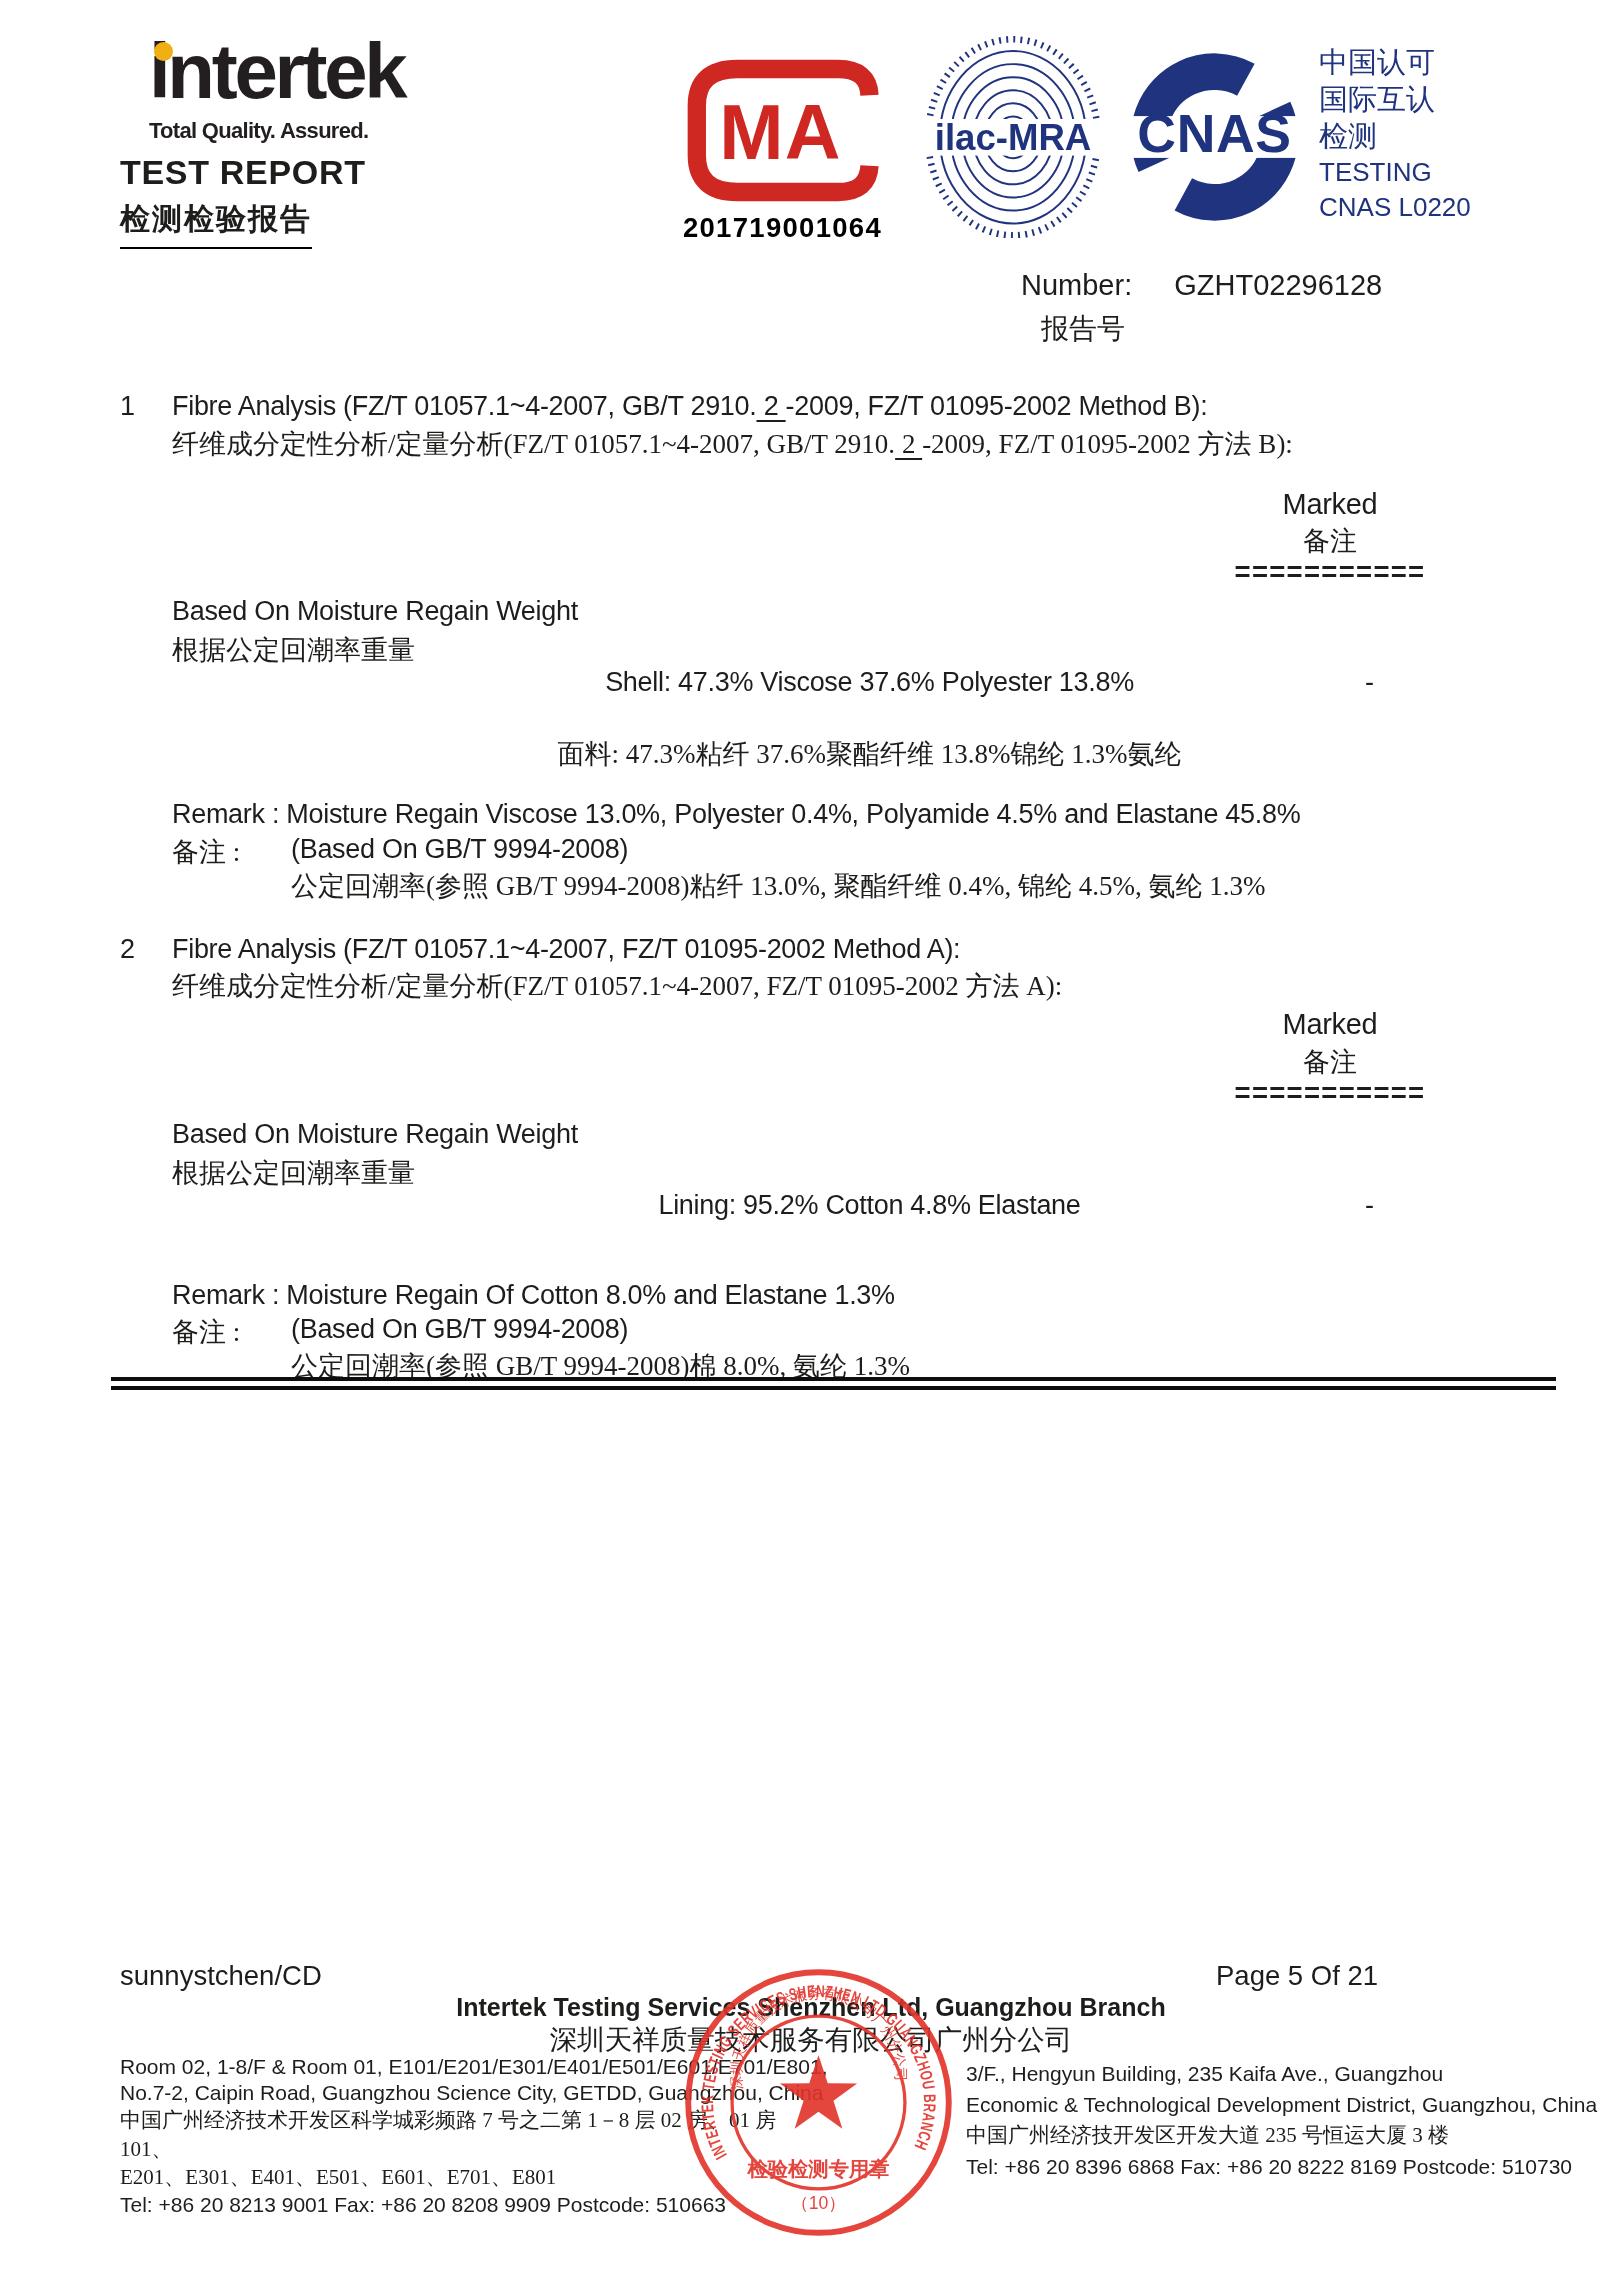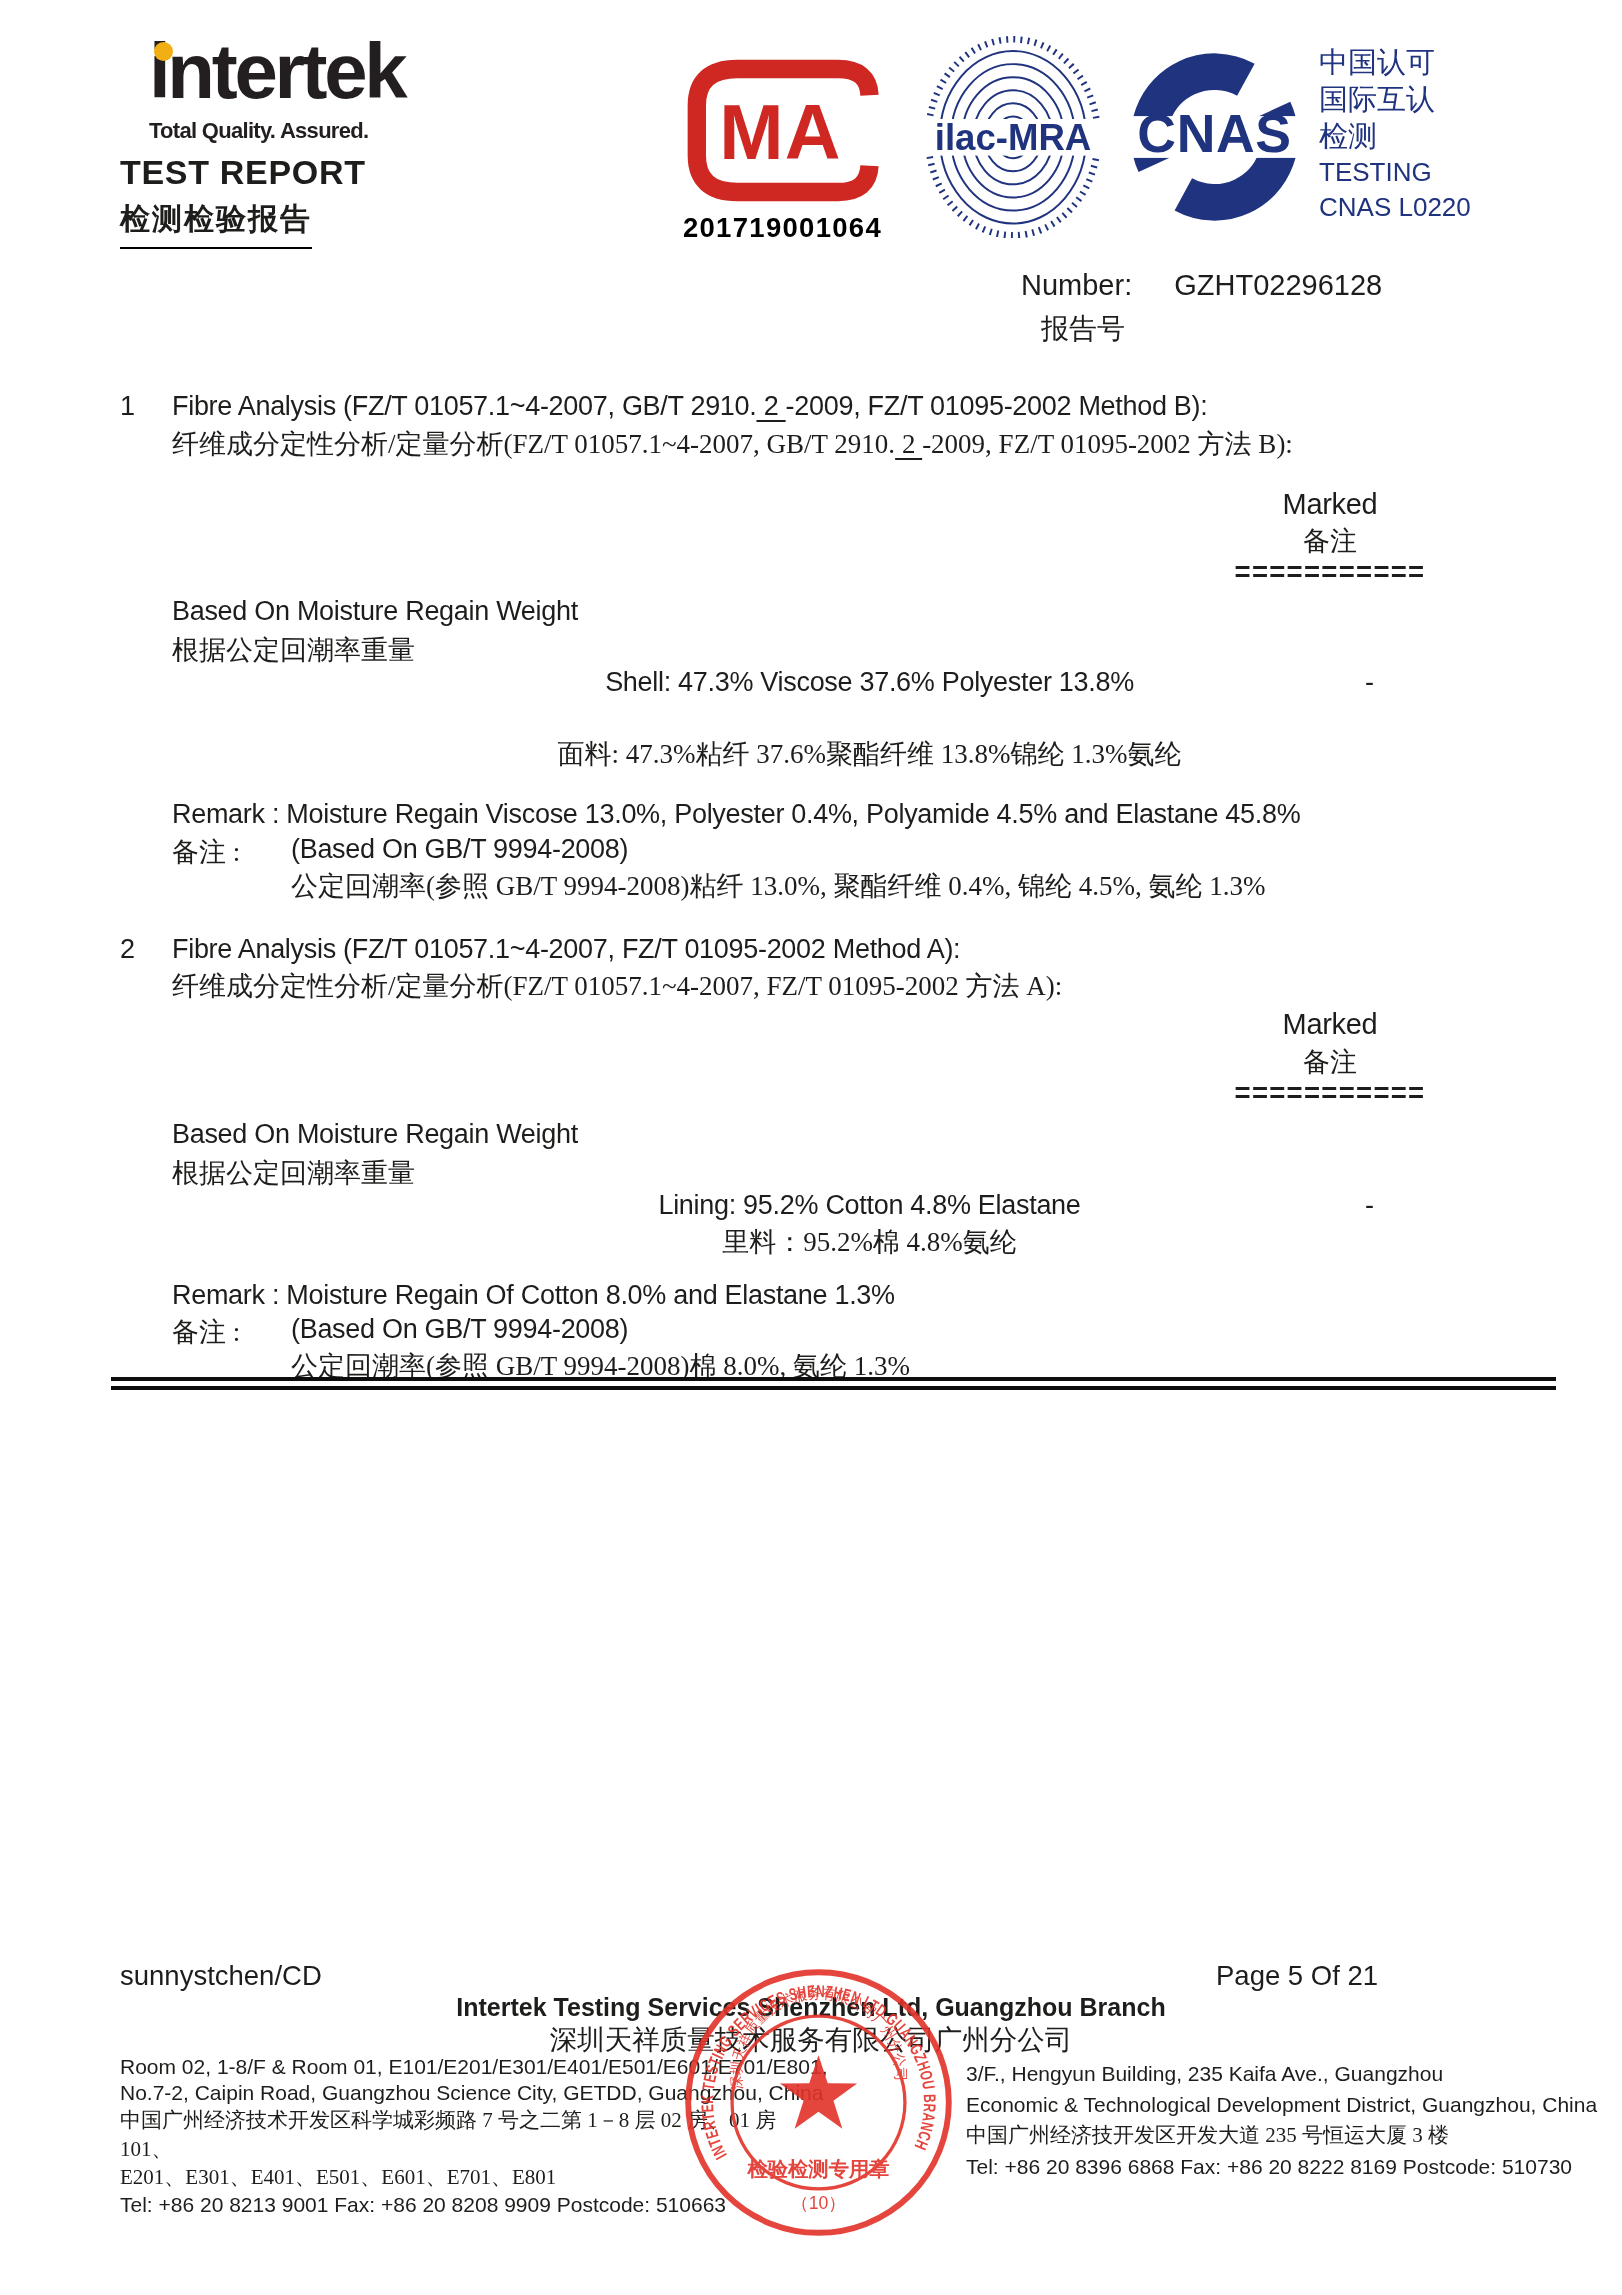--- a/index.html
+++ b/index.html
@@ -111,21 +111,20 @@
 
   <div class="abs marked-box body-txt" style="top:1008px;font-size:29px;">Marked</div>
   <div class="abs marked-box zh zh-txt" style="top:1044px;">备注</div>
   <div class="abs marked-box b" style="top:1077px;font-size:27.5px;letter-spacing:1.3px;">===========</div>
 
   <div class="abs body-txt" style="left:172px;top:1119px;">Based On Moisture Regain Weight</div>
   <div class="abs zh zh-txt" style="left:172px;top:1155px;">根据公定回潮率重量</div>
 
   <div class="abs center-box body-txt" style="top:1190px;">Lining: 95.2% Cotton 4.8% Elastane</div>
   <div class="abs body-txt" style="left:1365px;top:1190px;">-</div>
-  <div class="abs center-box zh zh-txt" style="top:1224px;">里料：95.2%棉 4.8%氨纶</div>
 
   <div class="abs body-txt" style="left:172px;top:1280px;">Remark : Moisture Regain Of Cotton 8.0% and Elastane 1.3%</div>
   <div class="abs zh zh-txt" style="left:172px;top:1314px;">备注 :</div>
   <div class="abs body-txt" style="left:291px;top:1314px;">(Based On GB/T 9994-2008)</div>
   <div class="abs zh zh-txt" style="left:291px;top:1348px;">公定回潮率(参照 GB/T 9994-2008)棉 8.0%, 氨纶 1.3%</div>
 
   <div class="abs dbl-line" style="left:111px;top:1377px;width:1445px;"></div>
 
   <div class="abs" style="left:120px;top:1960px;font-size:27.5px;">sunnystchen/CD</div>
   <div class="abs" style="left:1216px;top:1960px;width:327px;font-size:27.5px;">Page 5 Of 21</div>

